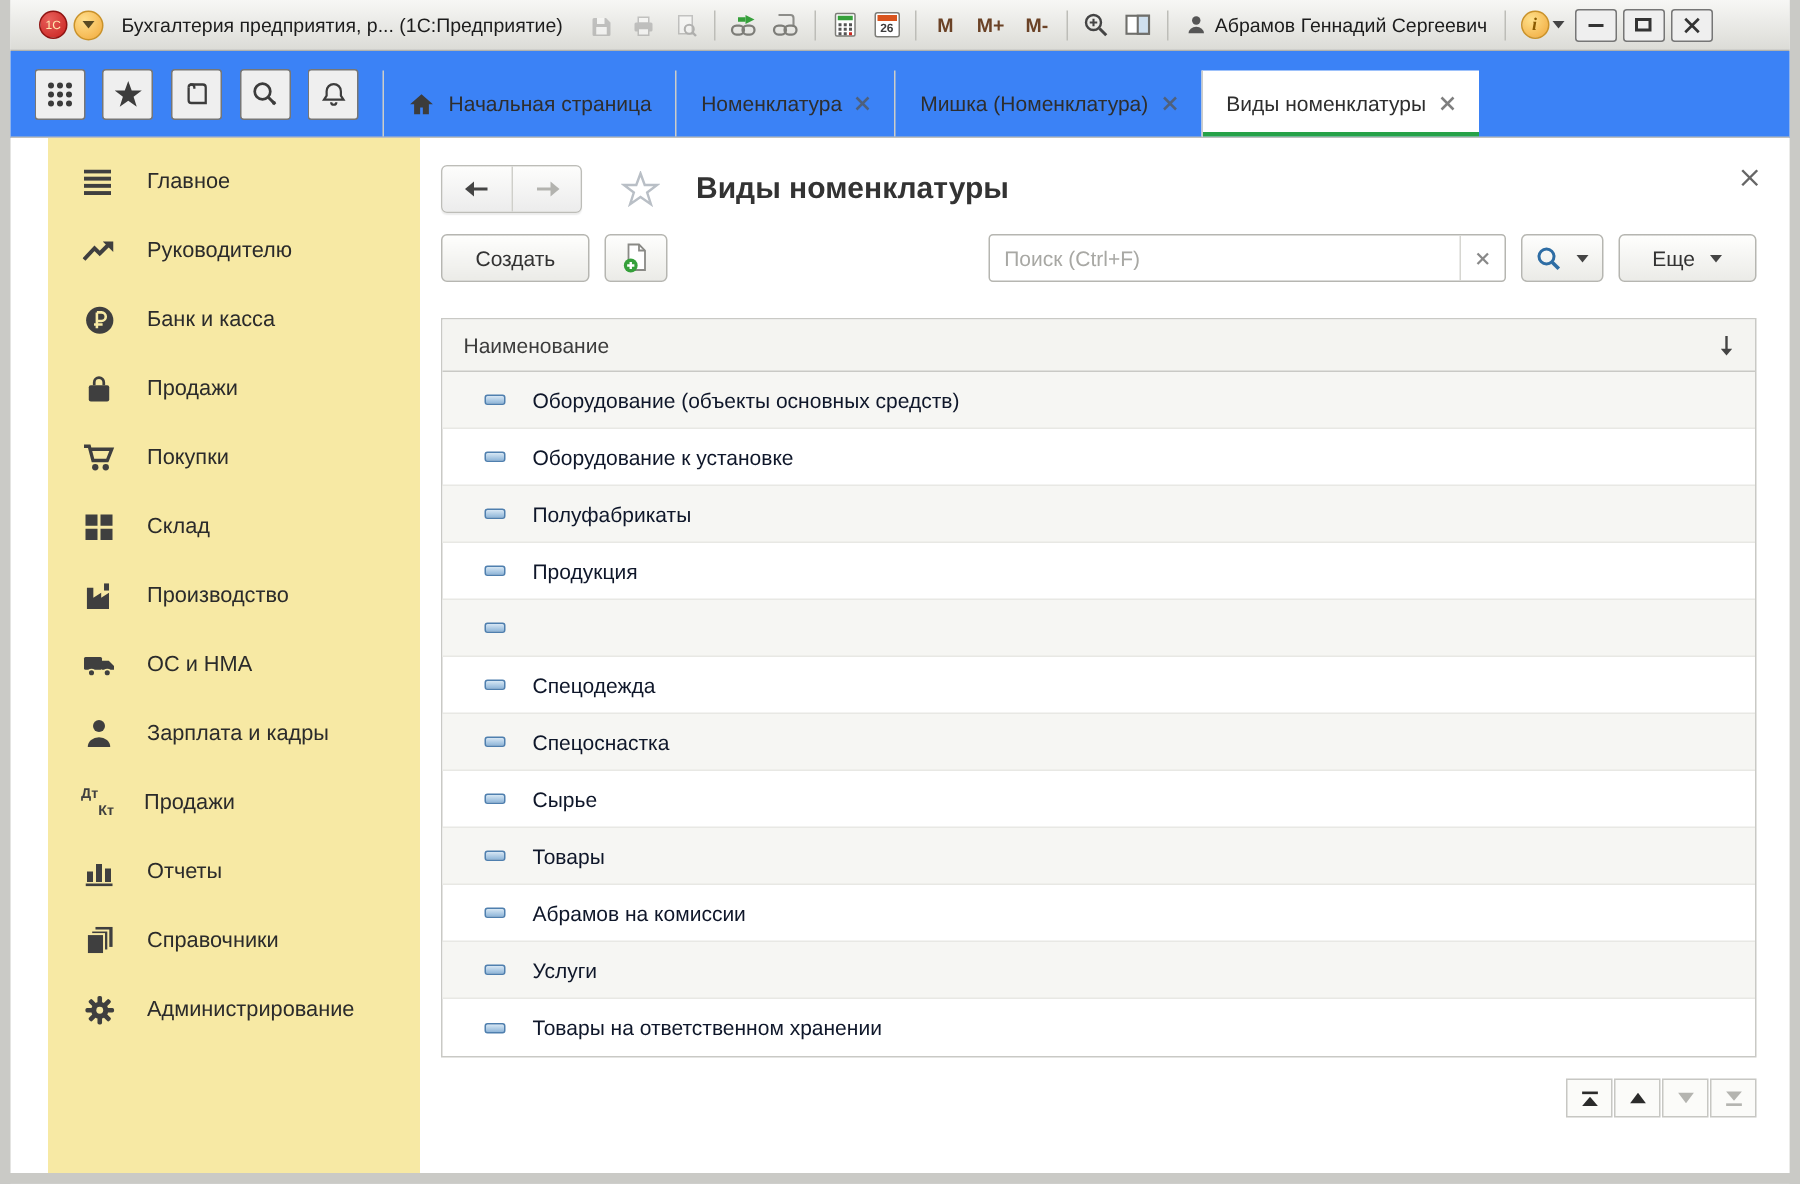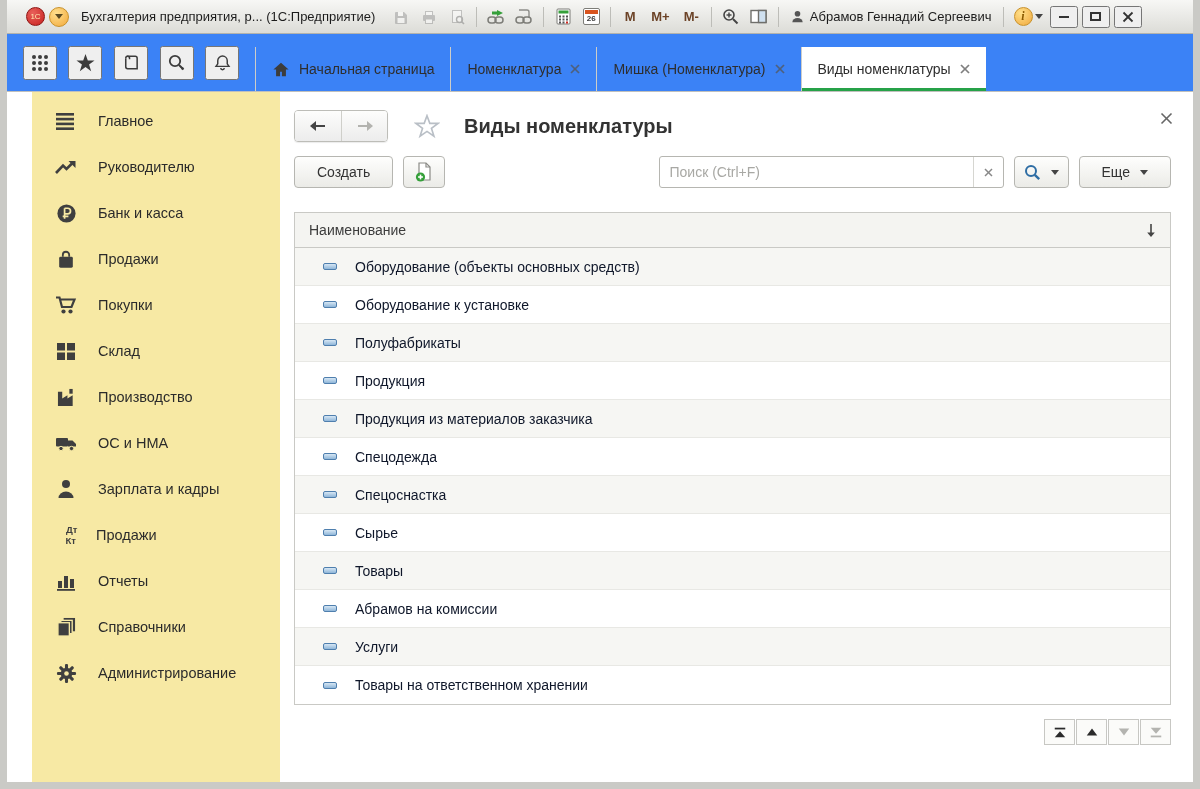--- a/index.html
+++ b/index.html
@@ -43,21 +43,21 @@
          border-left:1px solid #cdcdc8; position:relative; white-space:nowrap; }
   .tab.active { background:#fff; }
   .tab.active::after { content:""; position:absolute; left:0; right:0; bottom:0; height:3px; background:#26a248; }
   .tab-close { display:flex; opacity:.75; }
   
   .main { flex:1; display:flex; overflow:hidden; }
   .sidebar { width:248px; flex:0 0 248px; background:#f7e9a4; padding-top:6px;margin-left:25px; }
   .side-item { height:46px; display:flex; align-items:center; padding-left:22px; gap:20px; font-size:14.5px; color:#2b2b2b; }
   .side-ico { width:24px; height:22px; display:flex; align-items:center; justify-content:center; color:#3f3f3f; position:relative; }
   .dtkt { width:22px; height:22px; position:relative; font-weight:700; font-size:9.5px; color:#3f3f3f; }
-  .dtkt .dt { position:absolute; top:0; left:12px; }
+  .dtkt .dt { position:absolute; top:0; left:0; }
   .dtkt .kt { position:absolute; bottom:0; right:0; }
   .content { flex:1; background:#fff; display:flex; flex-direction:column; position:relative; }
   .content-close { position:absolute; top:20px; right:20px; }
   .content-header { display:flex; align-items:center; padding:18px 18px 6px 14px; }
   .navpair { display:flex; border:1px solid #bdbdb8; border-radius:4px; overflow:hidden; box-shadow:0 1px 1px rgba(0,0,0,.08); }
   .navpair button { width:46px; height:30px; background:linear-gradient(#fdfdfc,#ececе8); background:linear-gradient(#fdfdfc,#ececec);
                     border:none; display:flex; align-items:center; justify-content:center; }
   .navpair button + button { border-left:1px solid #cfcfca; }
   .hdr-star { margin-left:26px; display:flex; }
   .page-title { margin-left:24px; font-size:20px; font-weight:700; color:#333; }
@@ -556,21 +556,20 @@
         <div class="trow">
             <span class="dash-marker"></span>
             <span>Полуфабрикаты</span>
           </div>
         <div class="trow">
             <span class="dash-marker"></span>
             <span>Продукция</span>
           </div>
         <div class="trow">
             <span class="dash-marker"></span>
-            <span>Продукция из материалов заказчика</span>
           </div>
         <div class="trow">
             <span class="dash-marker"></span>
             <span>Спецодежда</span>
           </div>
         <div class="trow">
             <span class="dash-marker"></span>
             <span>Спецоснастка</span>
           </div>
         <div class="trow">

